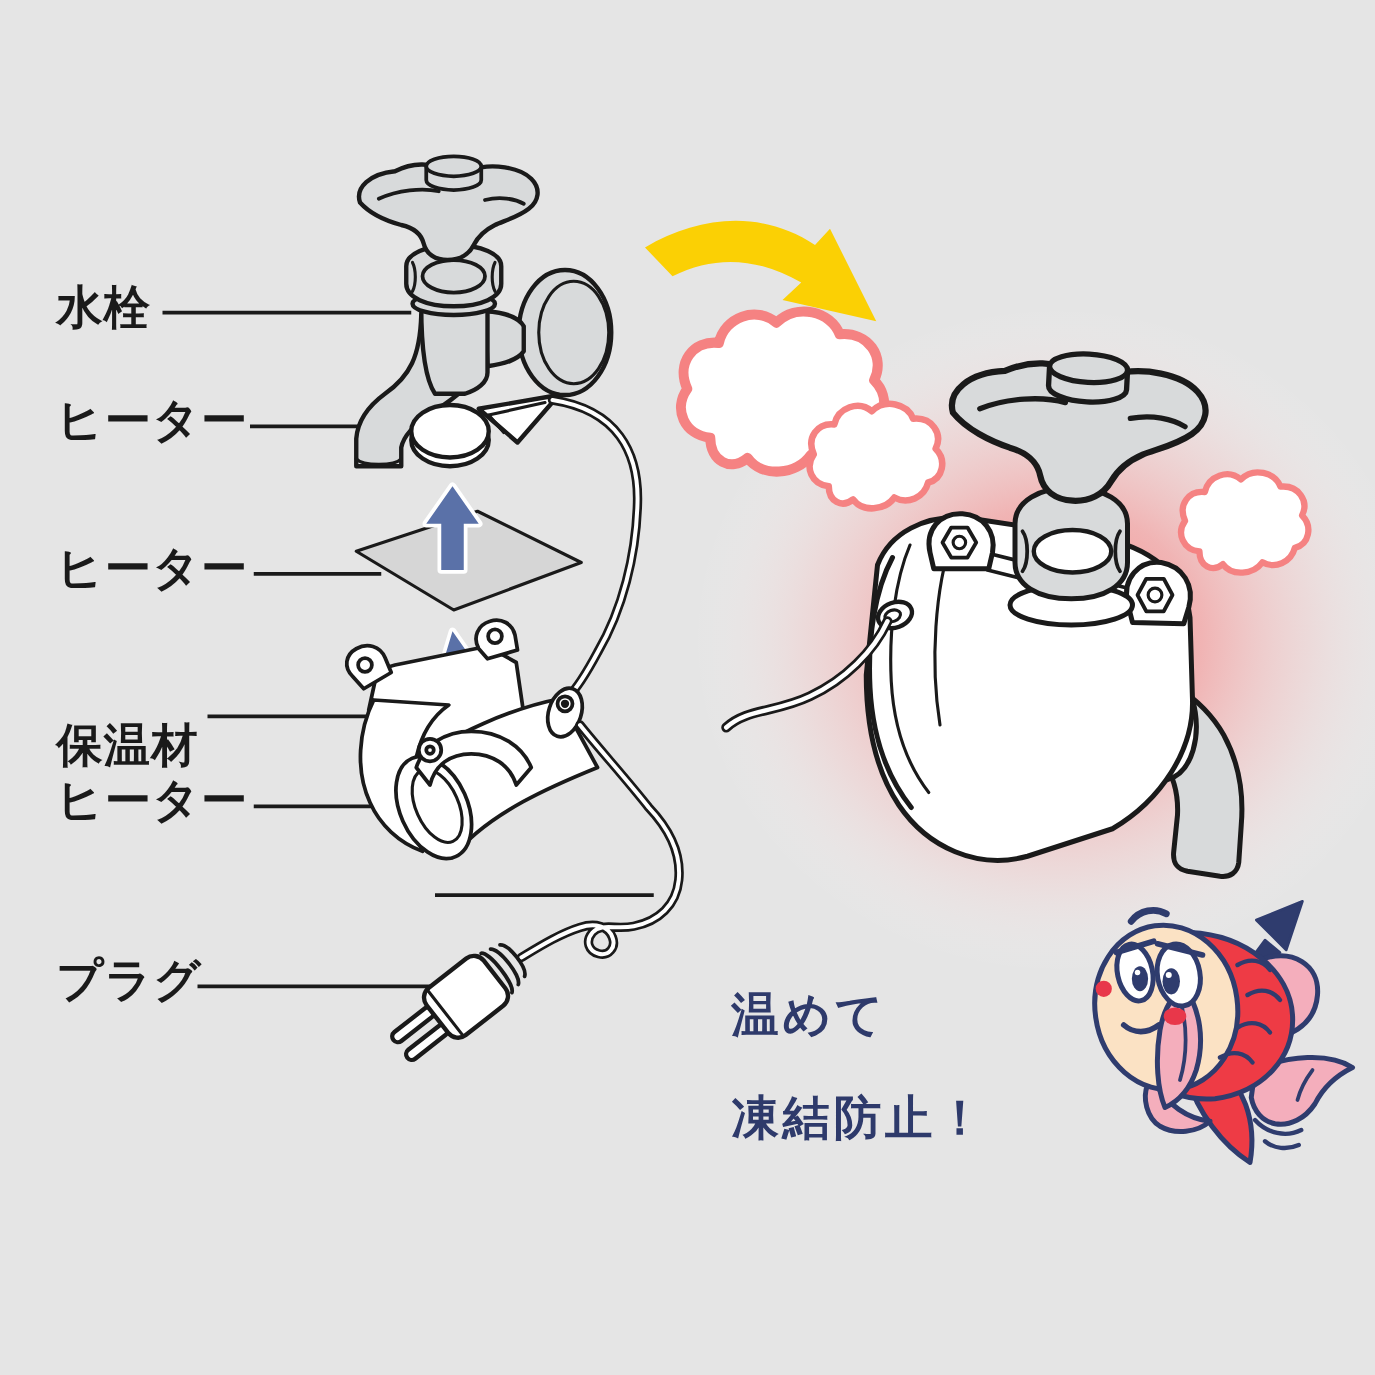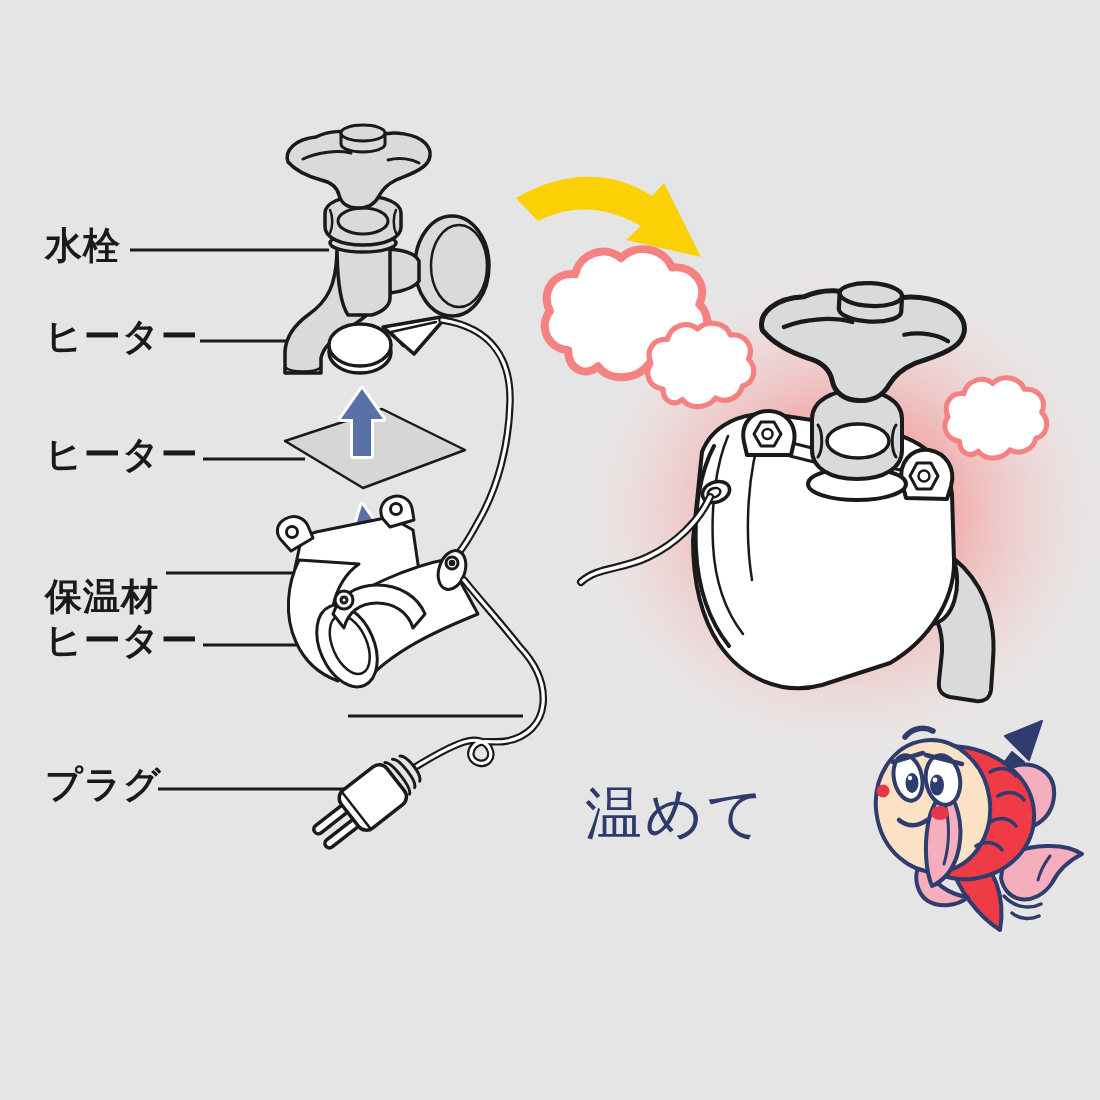--- a/index.html
+++ b/index.html
@@ -17,22 +17,22 @@
     font-size:37px;
     font-weight:bold;
     color:#1a1a1a;
     line-height:38px;
     letter-spacing:1px;
     white-space:nowrap;
   }
   .caption{
     position:absolute;
     left:585px;top:772px;
-    font-size:57px;
-    font-weight:400;
+    font-size:38px;
+    font-weight:700;
     color:#2e3a6b;
     line-height:82px;
     letter-spacing:3px;
     white-space:nowrap;
   }
 </style>
 </head>
 <body>
 
 <div class="canvas">
@@ -242,15 +242,16 @@
 
 <div class="part-label" style="top:227px">水栓</div>
 <div class="part-label" style="top:318px">ヒーター</div>
 <div class="part-label" style="top:436px">ヒーター</div>
 <div class="part-label" style="top:578px">保温材</div>
 <div class="part-label" style="top:622px">ヒーター</div>
 <div class="part-label" style="top:766px">プラグ</div>
 
 <div class="caption">
   <div>温めて</div>
+  <div>凍結防止！</div>
 </div>
 
 </div>
 
 </body></html>

